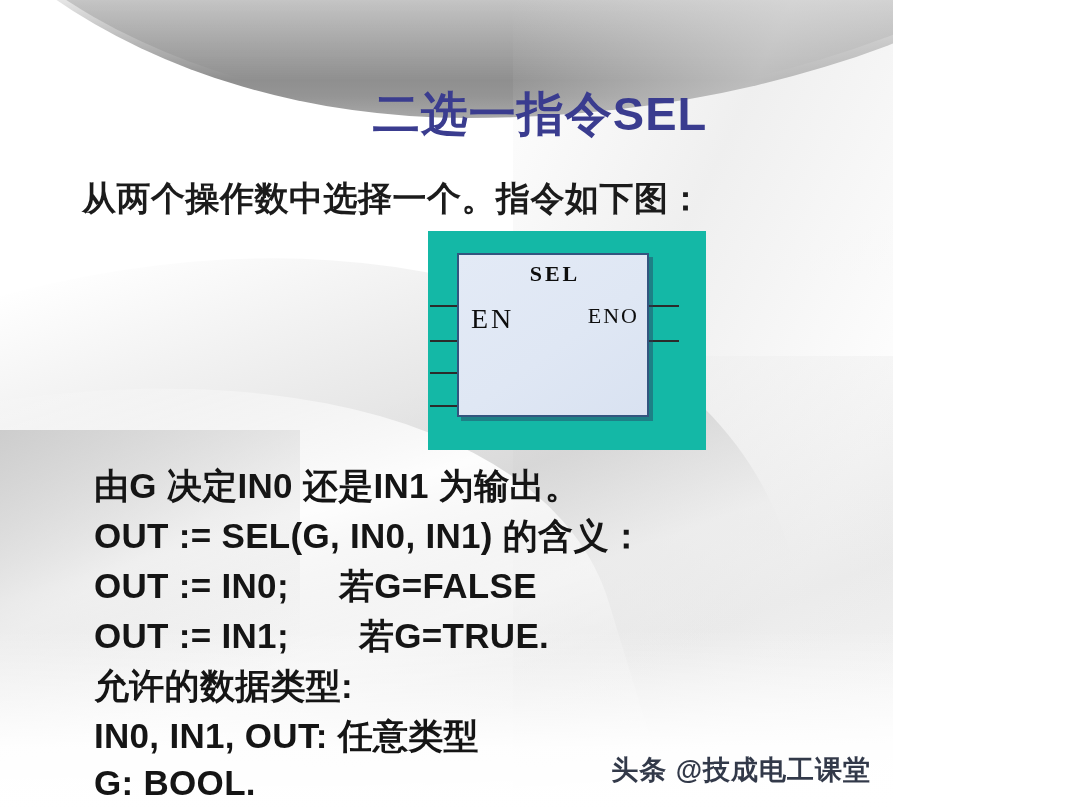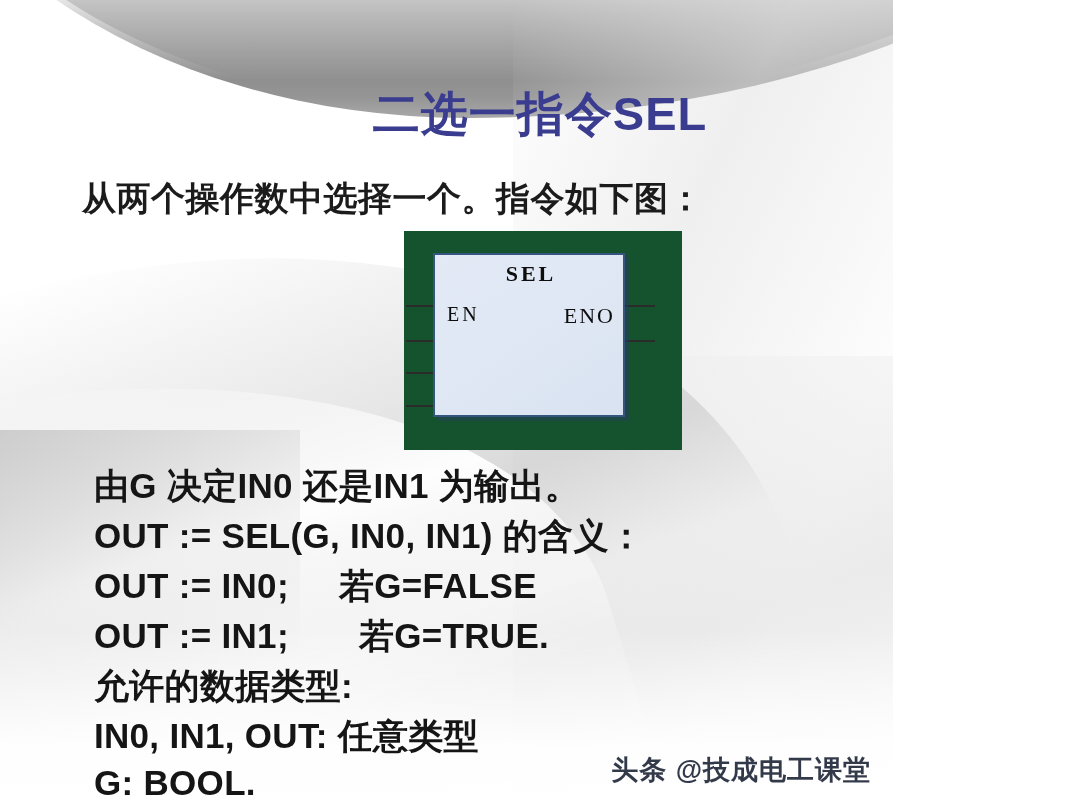--- a/index.html
+++ b/index.html
@@ -111,25 +111,25 @@
     font-size: 34px;
     font-weight: bold;
     color: #1b1b1b;
     letter-spacing: 0.5px;
     white-space: nowrap;
   }
 
   
   .fb-figure {
     position: absolute;
-    left: 404px;
+    left: 428px;
     top: 231px;
     width: 278px;
     height: 219px;
-    background: #14532d;
+    background: #14b8a6;
   }
   .fb-box {
     position: absolute;
     left: 29px;
     top: 22px;
     width: 192px;
     height: 164px;
     background: linear-gradient(145deg, #e3eaf6 0%, #dfe7f4 55%, #d9e2f1 100%);
     border: 2px solid #33557f;
     box-sizing: border-box;
@@ -145,21 +145,21 @@
     font-size: 22px;
     font-weight: bold;
     letter-spacing: 3px;
     color: #0d0d0d;
   }
   .fb-en {
     position: absolute;
     left: 12px;
     top: 48px;
     font-family: "Liberation Serif", "DejaVu Serif", serif;
-    font-size: 20px;
+    font-size: 28px;
     letter-spacing: 3px;
     color: #0d0d0d;
   }
   .fb-eno {
     position: absolute;
     right: 8px;
     top: 48px;
     font-family: "Liberation Serif", "DejaVu Serif", serif;
     font-size: 22px;
     letter-spacing: 2px;

